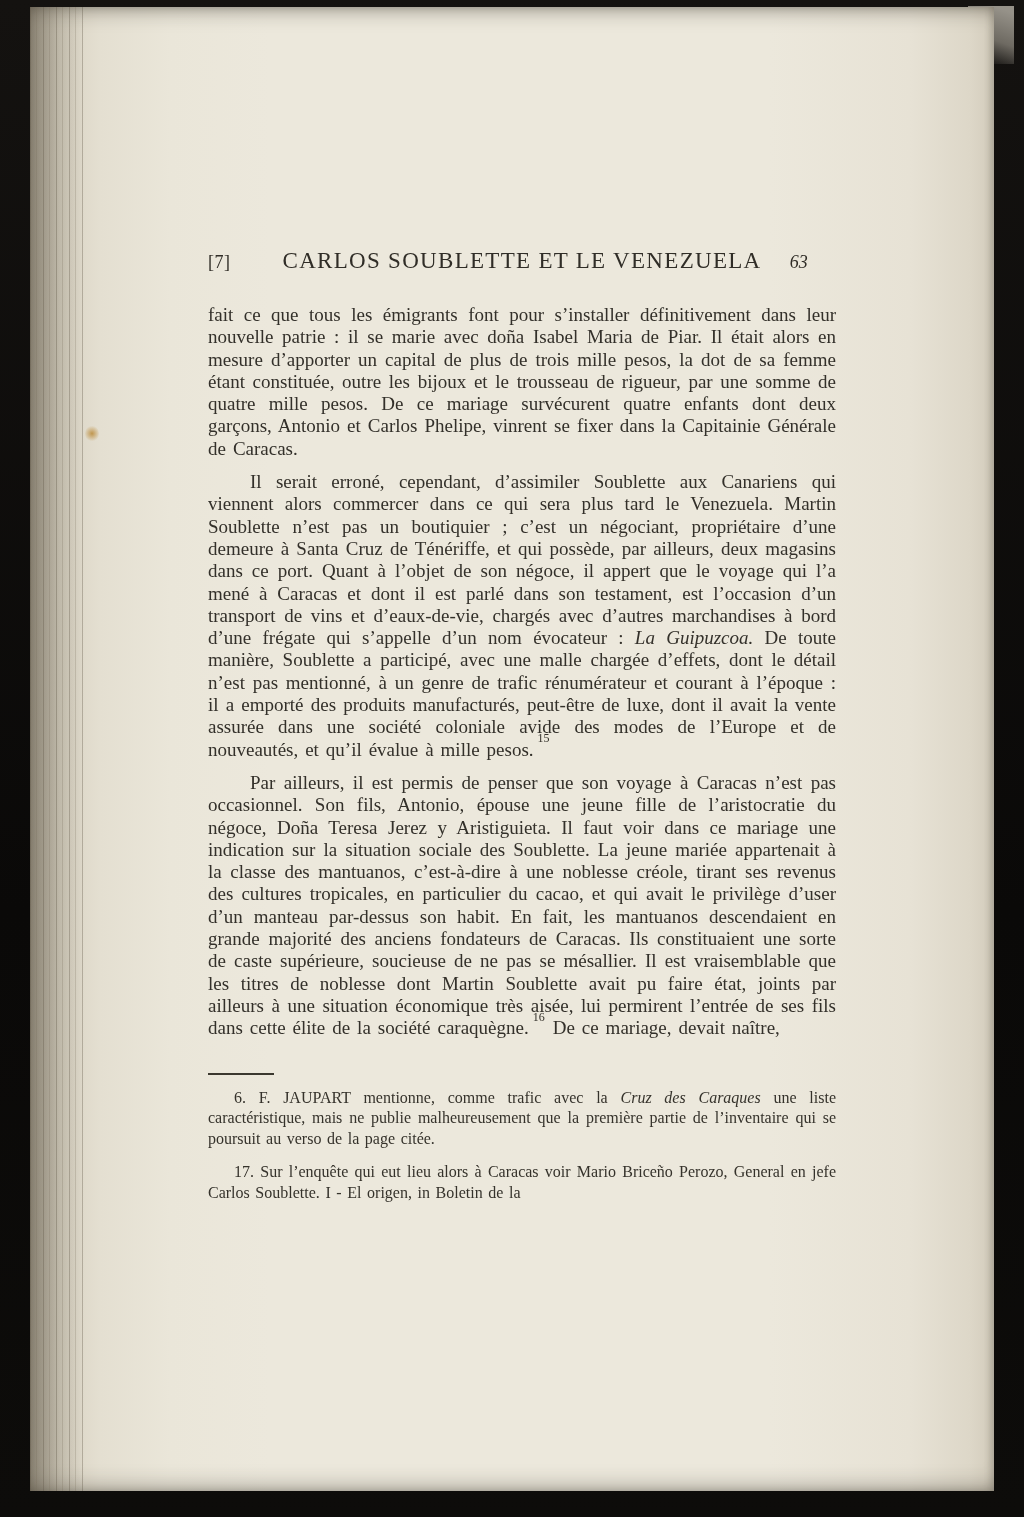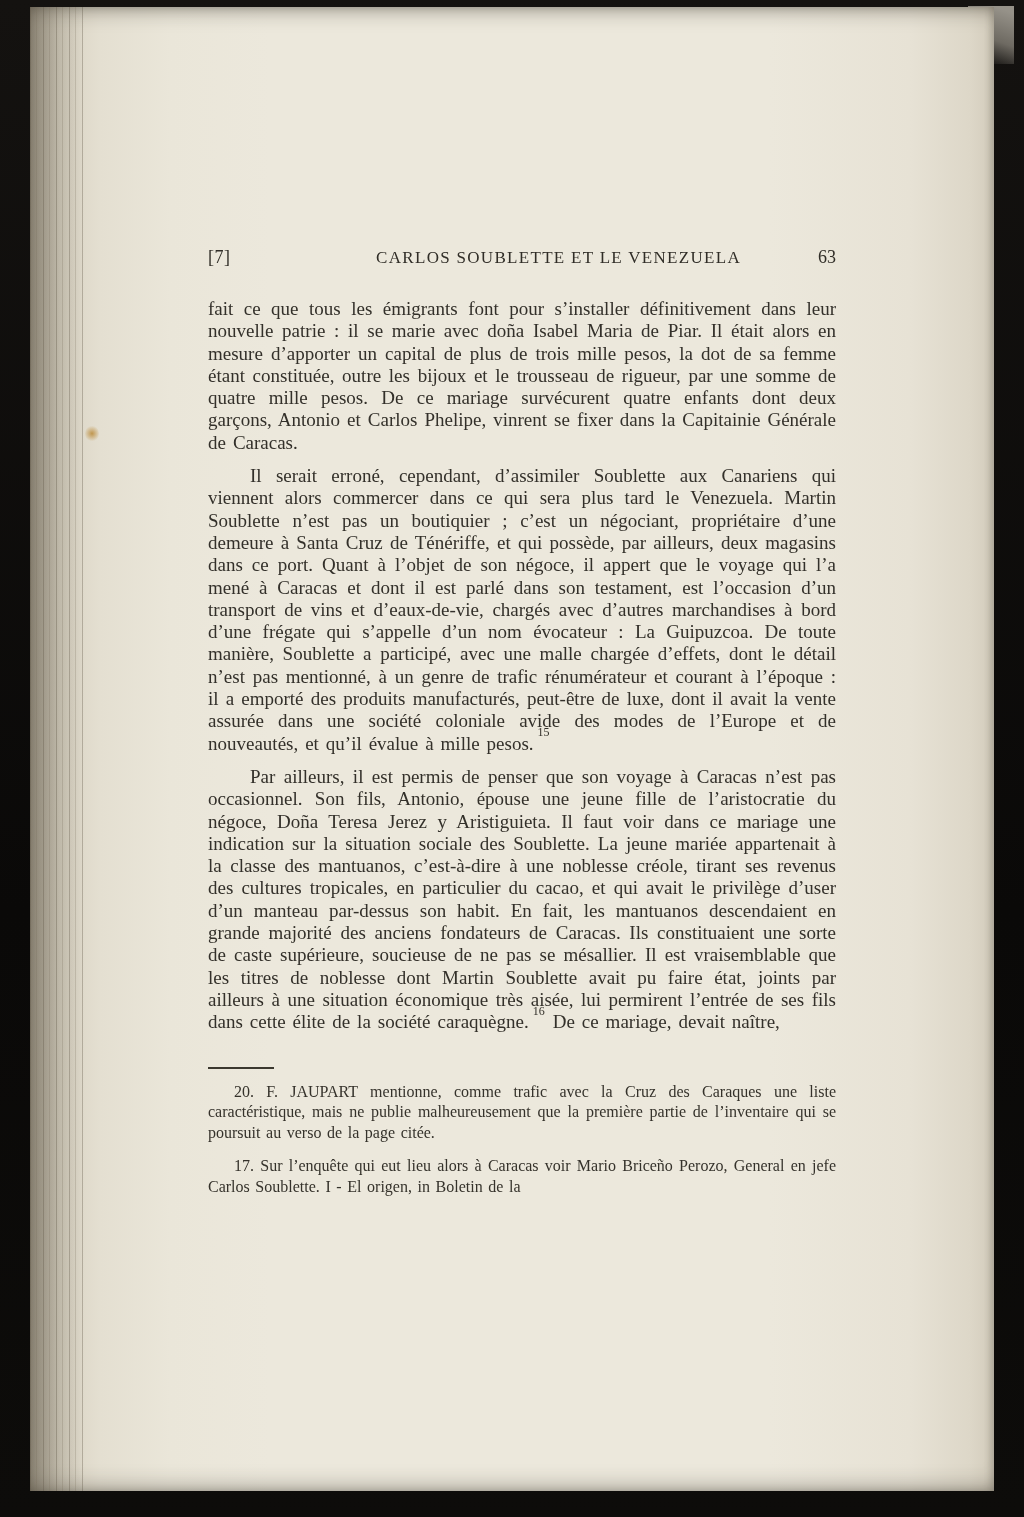--- a/index.html
+++ b/index.html
@@ -42,37 +42,37 @@
   .content {
     position: absolute; left: 178px; top: 0; width: 628px;
     color: #33302a;
   }
   .header {
     margin-top: 197px;
     display: flex; align-items: baseline;
     font-size: 18px; color: #302d27;
   }
   .header .marker { width: 95px; letter-spacing: .5px; }
-  .header .title  { flex: 1; text-align: right; font-size: 17px; letter-spacing: 1.3px; white-space: nowrap; margin-top: 44px; }
-  .header .pagenum { width: 95px; text-align: right; }
+  .header .title  { flex: 1; text-align: center; font-size: 23px; letter-spacing: 1.3px; white-space: nowrap; margin-top: 44px; }
+  .header .pagenum { width: 95px; text-align: center; font-style: italic; }
   .body {
     margin-top: 30px;
     font-size: 19px; line-height: 22.3px;
     text-align: justify; word-spacing: 2.2px;
     color: #33302a;
   }
   .body p { margin: 0; }
   .body p.indent { text-indent: 42px; }
   .body p + p { margin-top: 11px; }
   sup.fnref {
     font-size: 12px; line-height: 0;
     position: relative; top: -6px;
     margin-left: 4px; margin-right: 1px;
   }
-  .italic { }
+  .italic { font-style: italic; }
   .footnote-rule {
     margin-top: 33px;
     width: 66px; height: 2px;
     background: #3b382f;
   }
   .footnotes {
     margin-top: 13px;
     font-size: 16px; line-height: 20.8px;
     text-align: justify; word-spacing: 1.6px;
     color: #35322b;
@@ -101,19 +101,19 @@
       <p><span>fait ce que tous les émigrants font pour s’installer définitivement dans leur nouvelle patrie : il se marie avec doña Isabel Maria de Piar. Il était alors en mesure d’apporter un capital de plus de trois mille pesos, la dot de sa femme étant constituée, outre les bijoux et le trousseau de rigueur, par une somme de quatre mille pesos. De ce mariage survécurent quatre enfants dont deux garçons, Antonio et Carlos Phelipe, vinrent se fixer dans la Capitainie Générale de Caracas.</span></p>
 
       <p class="indent"><span>Il serait erroné, cependant, d’assimiler Soublette aux Canariens qui viennent alors commercer dans ce qui sera plus tard le Venezuela. Martin Soublette n’est pas un boutiquier ; c’est un négociant, propriétaire d’une demeure à Santa Cruz de Ténériffe, et qui possède, par ailleurs, deux magasins dans ce port. Quant à l’objet de son négoce, il appert que le voyage qui l’a mené à Caracas et dont il est parlé dans son testament, est l’occasion d’un transport de vins et d’eaux-de-vie, chargés avec d’autres marchandises à bord d’une frégate qui s’appelle d’un nom évocateur : </span><span class="italic">La Guipuzcoa.</span><span> De toute manière, Soublette a participé, avec une malle chargée d’effets, dont le détail n’est pas mentionné, à un genre de trafic rénumérateur et courant à l’époque : il a emporté des produits manufacturés, peut-être de luxe, dont il avait la vente assurée dans une société coloniale avide des modes de l’Europe et de nouveautés, et qu’il évalue à mille pesos.</span><sup class="fnref">15</sup></p>
 
       <p class="indent"><span>Par ailleurs, il est permis de penser que son voyage à Caracas n’est pas occasionnel. Son fils, Antonio, épouse une jeune fille de l’aristocratie du négoce, Doña Teresa Jerez y Aristiguieta. Il faut voir dans ce mariage une indication sur la situation sociale des Soublette. La jeune mariée appartenait à la classe des mantuanos, c’est-à-dire à une noblesse créole, tirant ses revenus des cultures tropicales, en particulier du cacao, et qui avait le privilège d’user d’un manteau par-dessus son habit. En fait, les mantuanos descendaient en grande majorité des anciens fondateurs de Caracas. Ils constituaient une sorte de caste supérieure, soucieuse de ne pas se mésallier. Il est vraisemblable que les titres de noblesse dont Martin Soublette avait pu faire état, joints par ailleurs à une situation économique très aisée, lui permirent l’entrée de ses fils dans cette élite de la société caraquègne.</span><sup class="fnref">16</sup><span> De ce mariage, devait naître,</span></p>
     </div>
 
     <div class="footnote-rule"></div>
 
     <div class="footnotes">
-      <p><span>20. F. JAUPART mentionne, comme trafic avec la </span><span class="italic">Cruz des Caraques</span><span> une liste caractéristique, mais ne publie malheureusement que la première partie de l’inventaire qui se poursuit au verso de la page citée.</span></p>
+      <p><span>6. F. JAUPART mentionne, comme trafic avec la </span><span class="italic">Cruz des Caraques</span><span> une liste caractéristique, mais ne publie malheureusement que la première partie de l’inventaire qui se poursuit au verso de la page citée.</span></p>
 
       <p><span>17. Sur l’enquête qui eut lieu alors à Caracas voir Mario Briceño Perozo, General en jefe Carlos Soublette. I - El origen, in Boletin de la</span></p>
     </div>
 
   </div>
 </div>
 
 </body></html>

